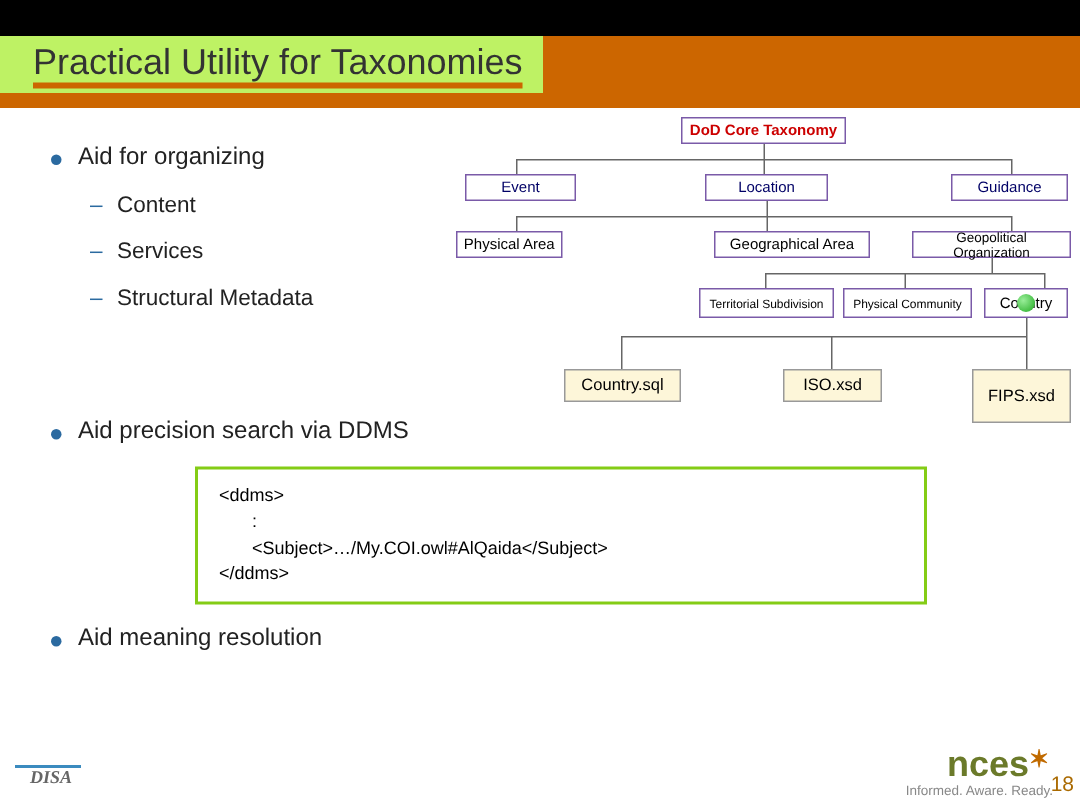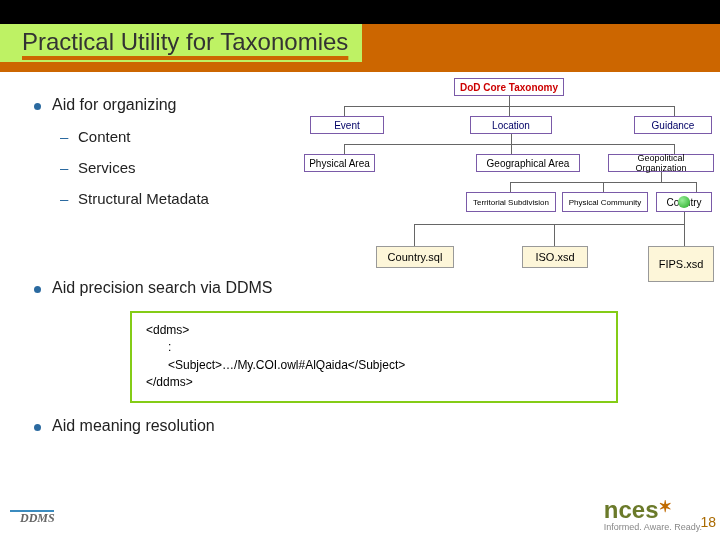--- a/index.html
+++ b/index.html
@@ -59,21 +59,21 @@
     margin:6px 0 0 100px; width:488px; padding:9px 14px;
     font-size:12px; line-height:1.45;
   }
   .codebox .tag { color:#000; }
   .codebox .content-line { padding-left:22px; }
 
   
   .footer { position:absolute; bottom:6px; left:0; width:100%; height:44px; }
   .disa { position:absolute; left:20px; bottom:8px; font-family:Georgia, serif; font-style:italic; font-weight:bold; font-size:12px; color:#666; }
   .disa-line { position:absolute; left:10px; bottom:22px; width:44px; height:2px; background:#3b8bbf; }
-  .nces-wrap { position:absolute; right:18px; bottom:2px; text-align:left; }
+  .nces-wrap { position:absolute; right:18px; bottom:2px; text-align:right; }
   .nces { font-size:24px; font-weight:bold; color:#6b7a2a; display:inline-block; }
   .nces .burst { display:inline-block; position:relative; width:16px; height:16px; top:-3px; }
   .nces .burst::before { content:"✶"; color:#c06a00; font-size:16px; position:absolute; left:0; top:-2px; }
   .nces-tag { font-size:9px; color:#888; margin-top:-2px; }
   .pgnum { position:absolute; right:4px; bottom:4px; font-size:14px; color:#aa6a00; }
 </style>
 </head>
 <body>
 
 <div class="top-stripe"></div>
@@ -150,21 +150,21 @@
   <div class="line" style="left:260px; top:146px; width:1px; height:22px;"></div>
   <div class="line" style="left:390px; top:146px; width:1px; height:22px;"></div>
 
   <div class="cream" style="left:82px; top:168px; width:78px; height:22px;">Country.sql</div>
   <div class="cream" style="left:228px; top:168px; width:66px; height:22px;">ISO.xsd</div>
   <div class="cream" style="left:354px; top:168px; width:66px; height:36px;">FIPS.xsd</div>
 </div>
 
 <div class="footer">
   <div class="disa-line"></div>
-  <div class="disa">DDMS</div>
+  <div class="disa">DISA</div>
   <div class="nces-wrap">
     <span class="nces">
       <span>nces</span><span class="burst"></span>
     </span>
     <div class="nces-tag">Informed. Aware. Ready.</div>
   </div>
   <div class="pgnum">18</div>
 </div>
 
 </body></html>

